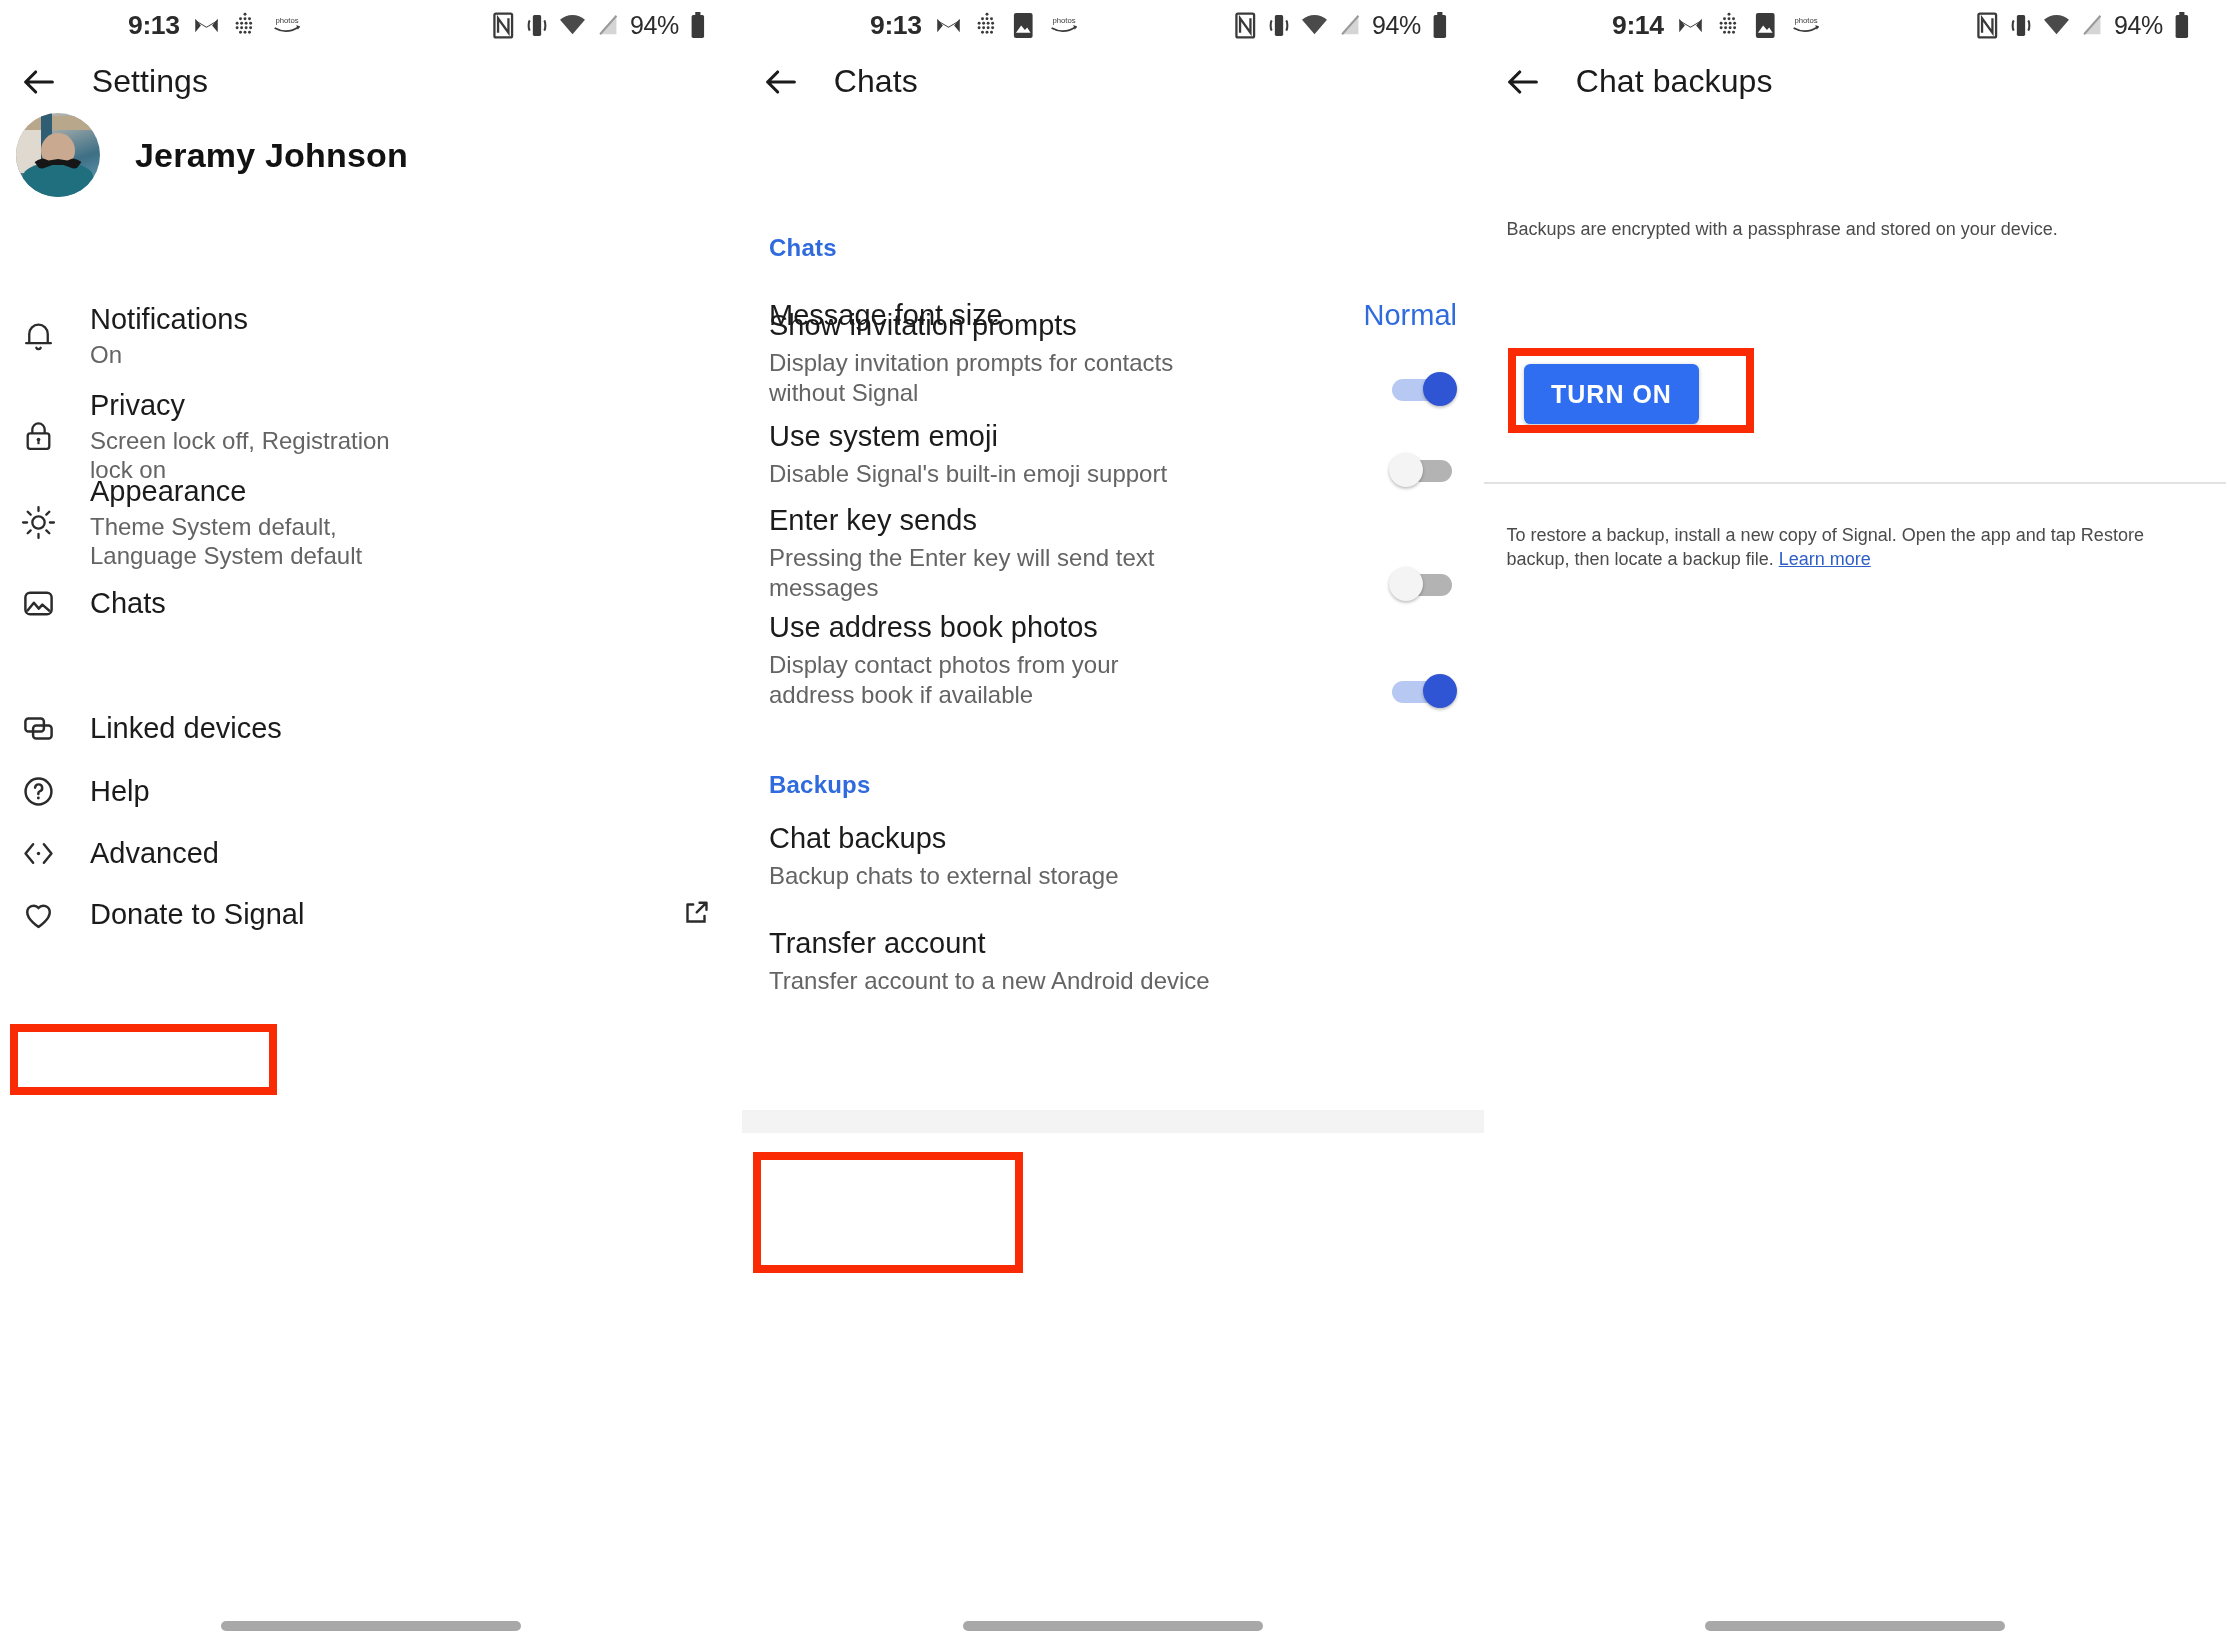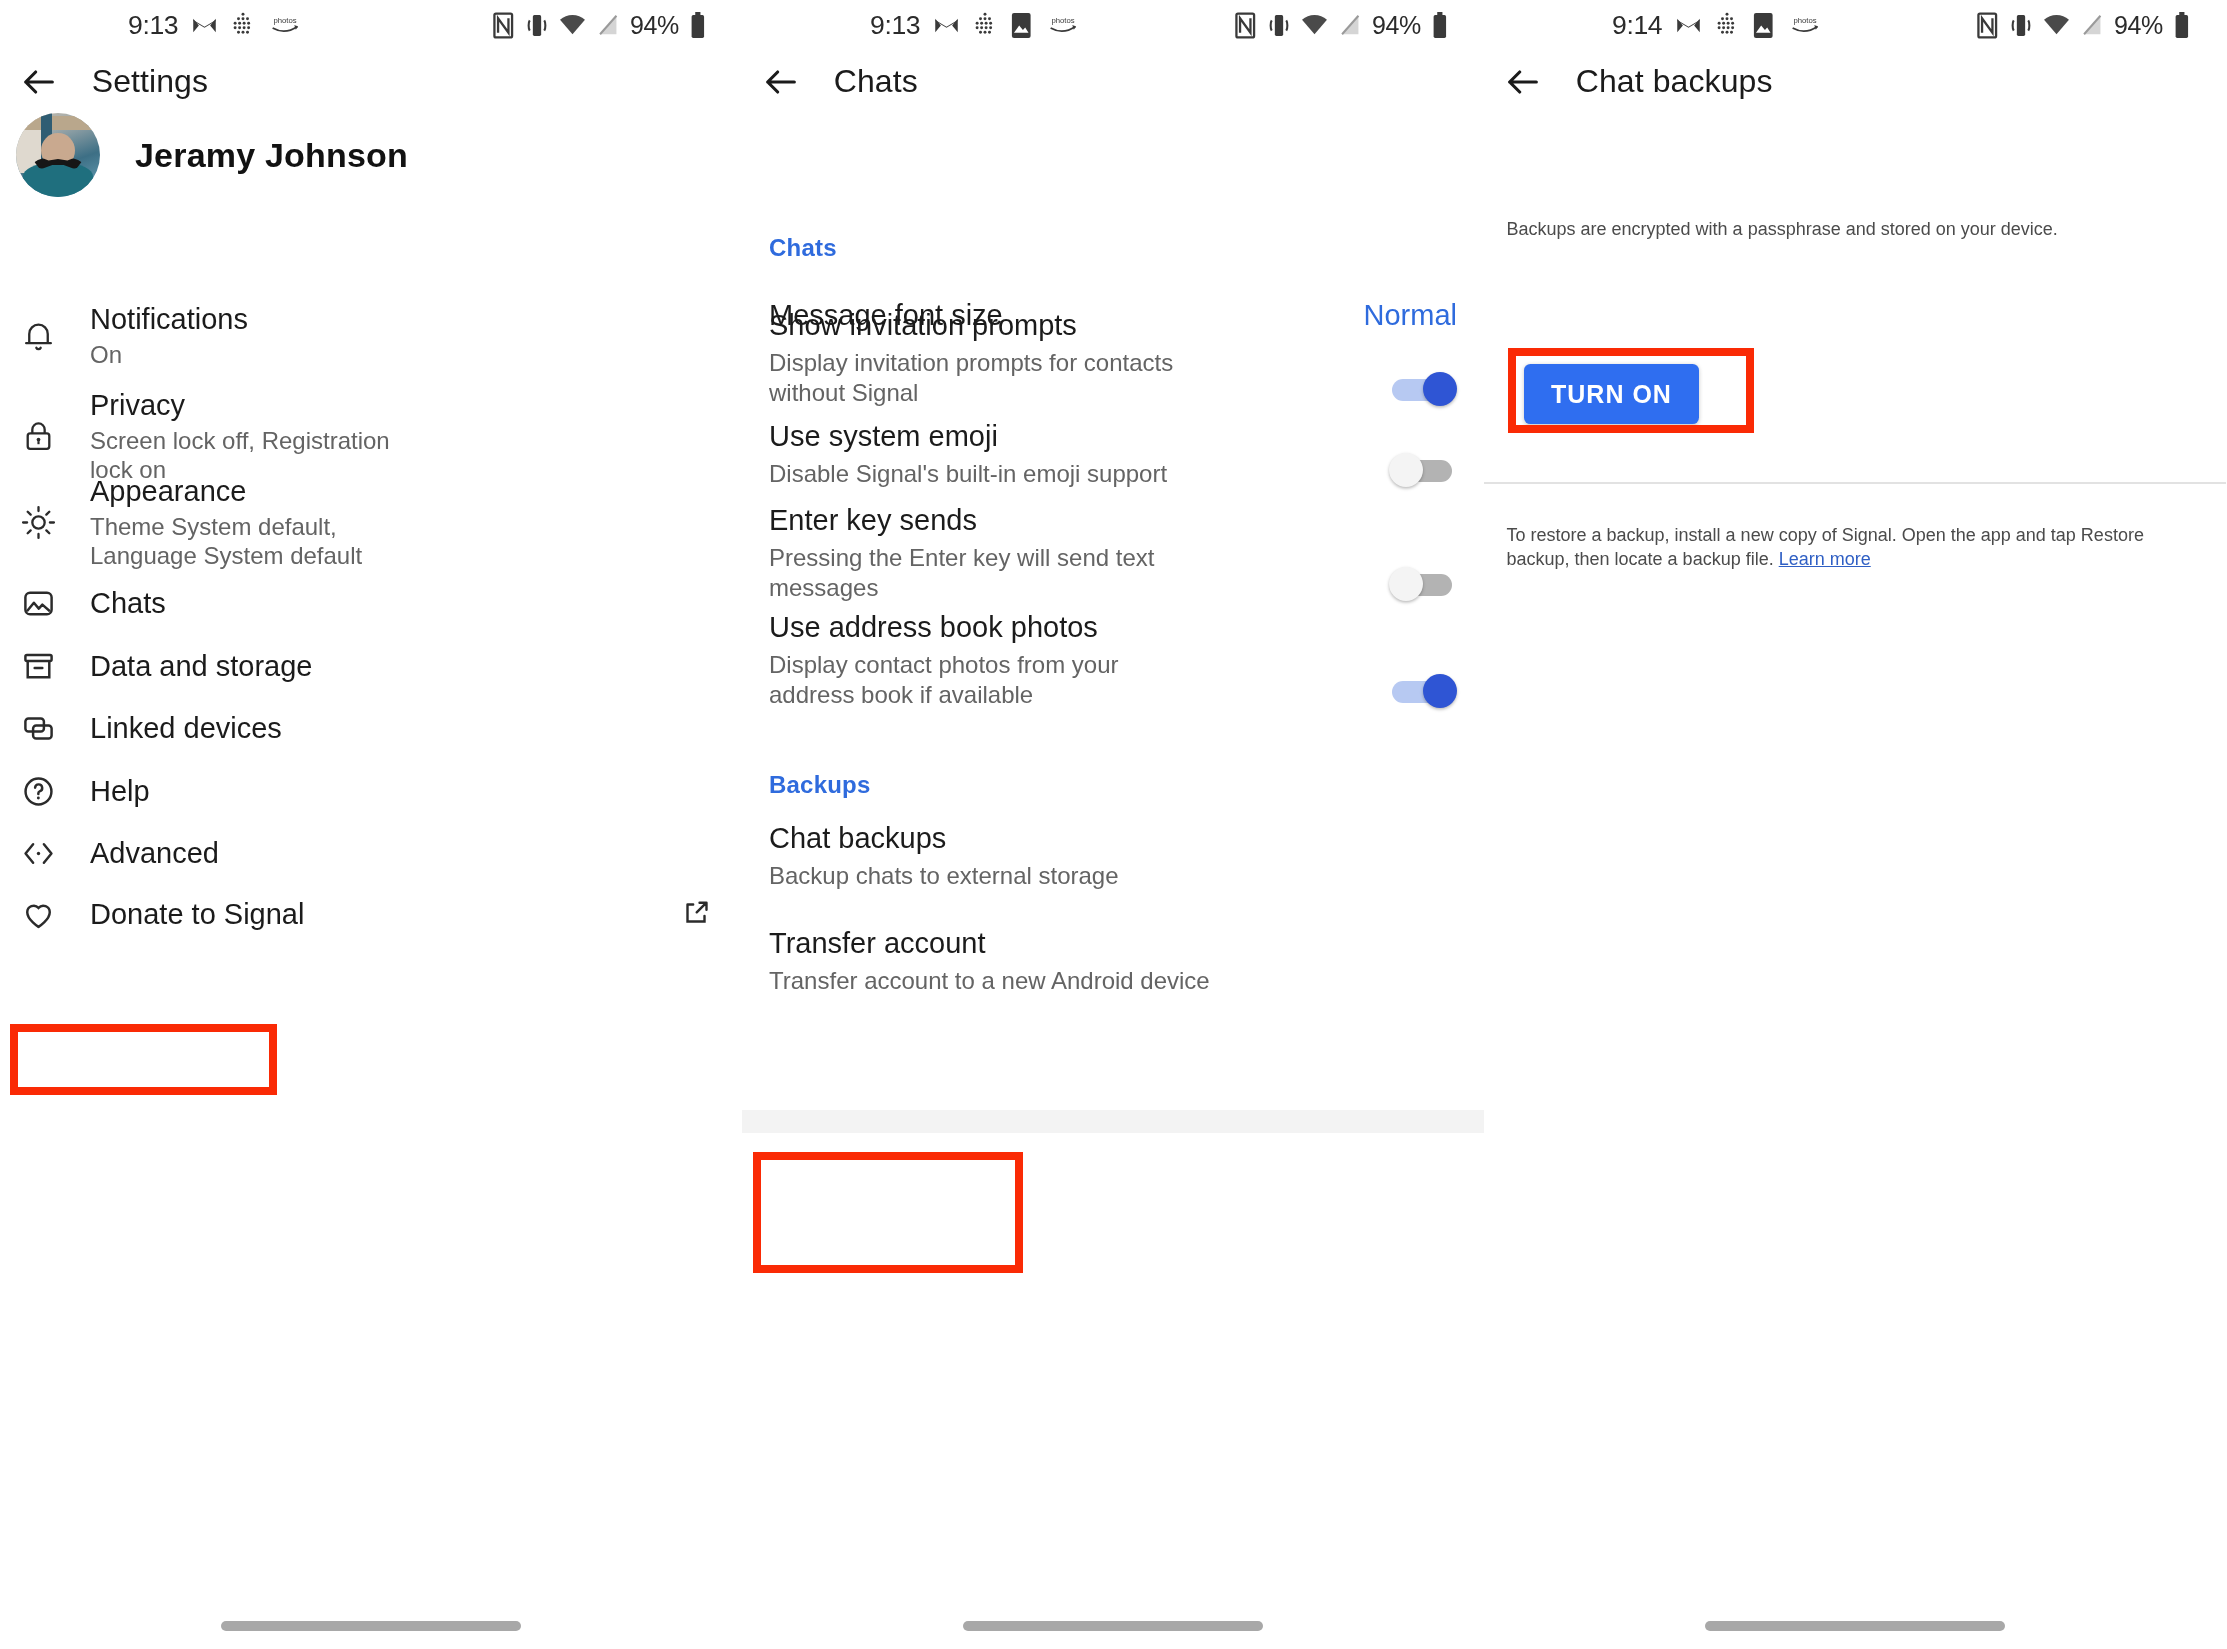--- a/index.html
+++ b/index.html
@@ -16,21 +16,21 @@
   .panel-3 { width: 742px; }
 
   
   .statusbar {
     position: absolute; top: 0; left: 0; right: 0; height: 50px;
     display: flex; align-items: center;
     padding: 0 27px;
   }
   .sb-left { display: flex; align-items: center; gap: 13px; margin-left: 101px; }
   .sb-right { display: flex; align-items: center; gap: 10.5px; margin-left: auto; margin-right: 8px; }
-  .sb-time { font-size: 26.6px; font-weight: 400; color: #2b2b2b; letter-spacing: -0.4px; }
+  .sb-time { font-size: 26.6px; font-weight: 700; color: #2b2b2b; letter-spacing: -0.4px; }
   .sb-pct { font-size: 25px; font-weight: 400; color: #2b2b2b; letter-spacing: -0.4px; }
   .sb-ico { display: inline-flex; align-items: center; justify-content: center; }
 
   
   .toolbar { position: absolute; left: 0; right: 8px; height: 77px; display: flex; align-items: center; }
   .tb-back { width: 43px; height: 43px; margin-left: 17.7px; display: flex; align-items: center; justify-content: center; cursor: pointer; }
   .tb-title { font-size: 32px; color: #1b1b1b; font-weight: 400; margin-left: 31px; letter-spacing: 0.1px; }
 
   
   .profile { position: absolute; display: flex; align-items: center; }
@@ -246,32 +246,20 @@
         <svg width="37" height="37" viewBox="0 0 24 24">
             <rect x="3.5" y="5" width="17" height="14" rx="3" fill="none" stroke="#2b2b2b" stroke-width="1.6"></rect>
             <path d="M4.5 17l4.5-5.5 3.2 3.8 2.3-2.6 4.9 4.3" fill="none" stroke="#2b2b2b" stroke-width="1.6" stroke-linejoin="round"></path>
           </svg>
       </div>
       <div class="stext">
         <div class="stitle">Chats</div>
       </div>
     </div>
 
-    <div class="srow" style="top:644px">
-      <div class="sicon">
-        <svg width="37" height="37" viewBox="0 0 24 24">
-            <rect x="3.5" y="4.5" width="17" height="4" rx="1" fill="none" stroke="#2b2b2b" stroke-width="1.6"></rect>
-            <path d="M5 8.5v10.5h14V8.5" fill="none" stroke="#2b2b2b" stroke-width="1.6"></path>
-            <path d="M9.5 13h5" stroke="#2b2b2b" stroke-width="1.6" stroke-linecap="round"></path>
-          </svg>
-      </div>
-      <div class="stext">
-        <div class="stitle">Data and storage</div>
-      </div>
-    </div>
 
     <div class="srow" style="top:706px">
       <div class="sicon">
         <svg width="37" height="37" viewBox="0 0 24 24">
             <rect x="3.5" y="5.5" width="12" height="8.5" rx="2" fill="none" stroke="#2b2b2b" stroke-width="1.6"></rect>
             <rect x="8.5" y="10" width="12" height="8.5" rx="2" fill="none" stroke="#2b2b2b" stroke-width="1.6"></rect>
           </svg>
       </div>
       <div class="stext">
         <div class="stitle">Linked devices</div>

